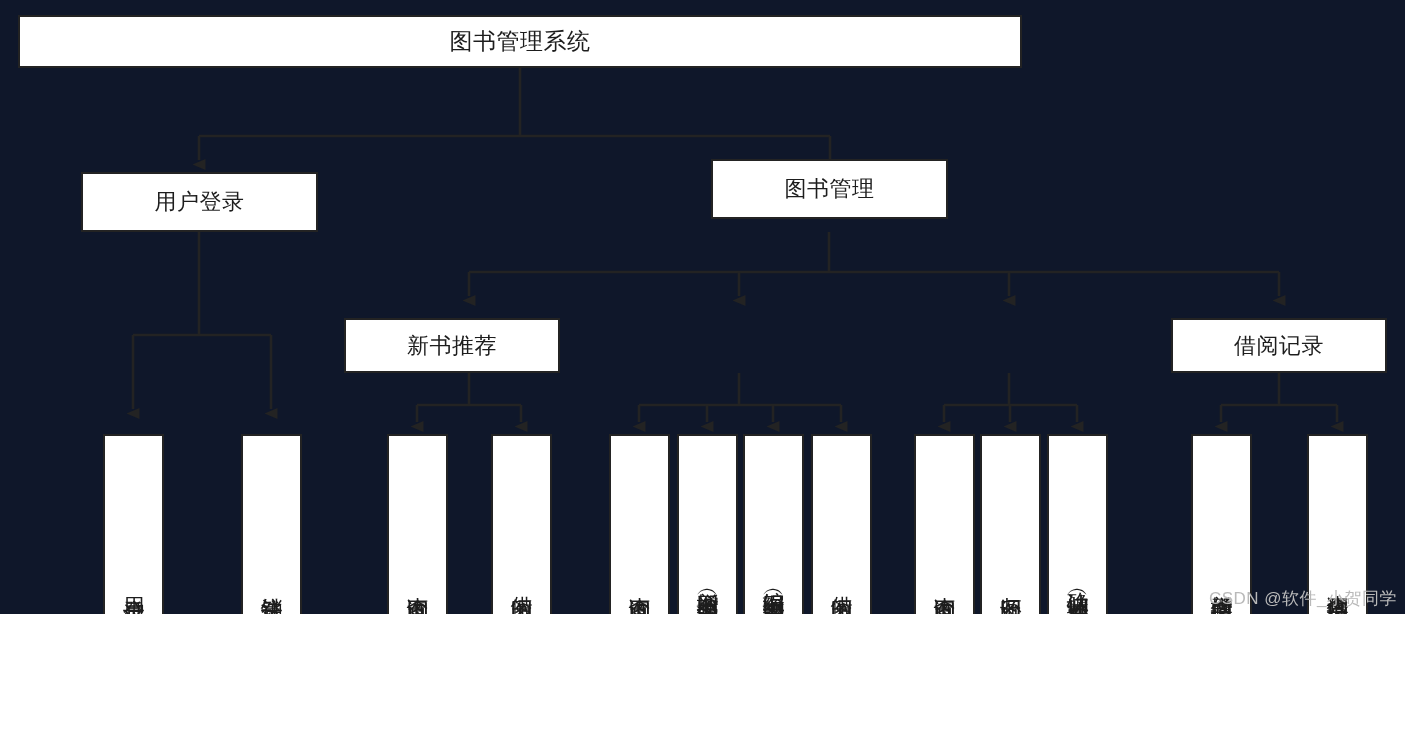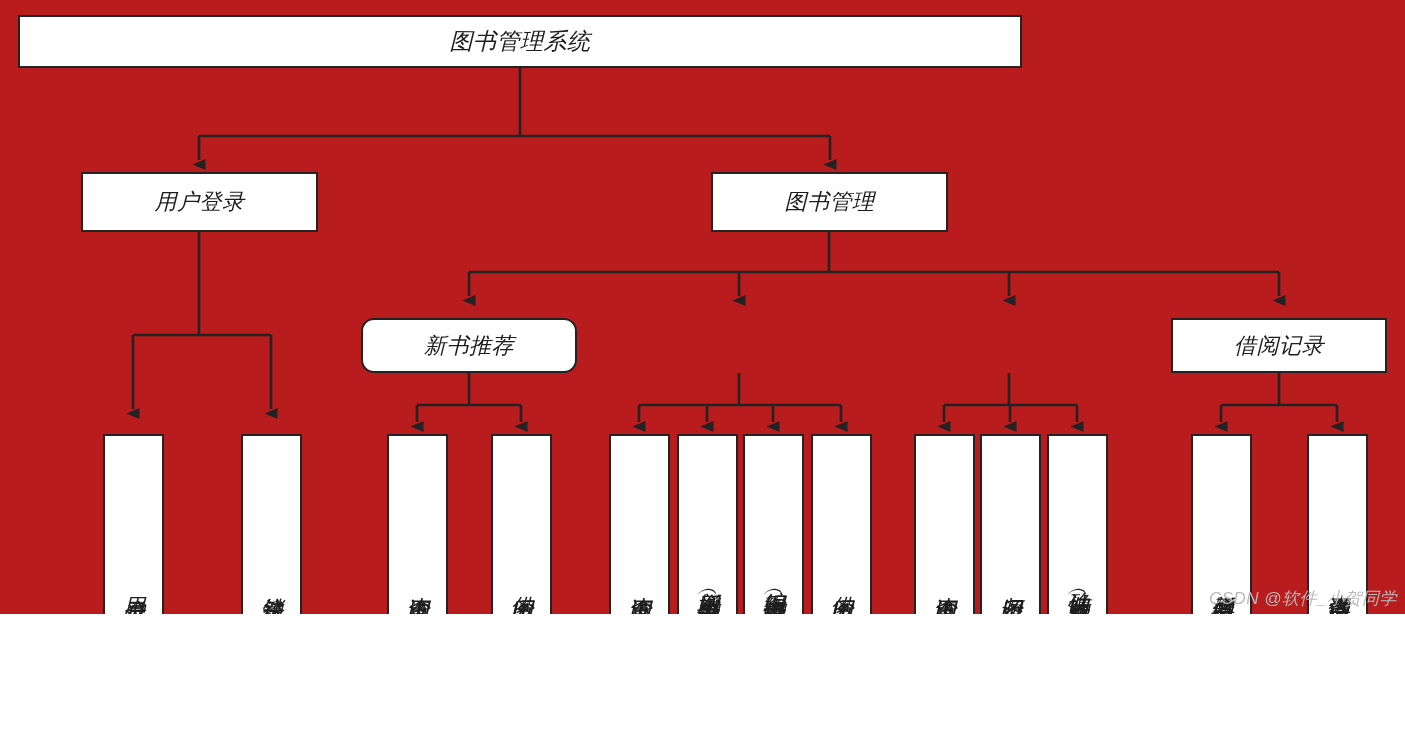--- a/index.html
+++ b/index.html
@@ -7,23 +7,22 @@
     padding: 0;
     background: #ffffff;
   }
   body {
     font-family: "Liberation Sans", "DejaVu Sans", sans-serif;
   }
   #canvas {
     position: relative;
     width: 1405px;
     height: 614px;
-    background: #b91c1c;
+    background: #0f172a;
     overflow: hidden;
-    font-style: italic;
   }
   svg#wires {
     position: absolute;
     left: 0; top: 0;
     width: 1405px;
     height: 747px;
     pointer-events: none;
   }
   .node {
     position: absolute;
@@ -127,25 +126,25 @@
     </g>
   </svg>
 
   <div class="node horiz root" style="left:18px; top:15px; width:1004px; height:53px;">
     <span class="label">图书管理系统</span>
   </div>
 
   <div class="node horiz" style="left:81px; top:172px; width:237px; height:60px;">
     <span class="label">用户登录</span>
   </div>
-  <div class="node horiz" style="left:711px; top:172px; width:237px; height:60px;">
+  <div class="node horiz" style="left:711px; top:159px; width:237px; height:60px;">
     <span class="label">图书管理</span>
   </div>
 
-  <div class="node horiz" style="left:361px; top:318px; width:216px; height:55px;border-radius:13px;">
+  <div class="node horiz" style="left:344px; top:318px; width:216px; height:55px;">
     <span class="label">新书推荐</span>
   </div>
   <div class="node horiz" style="left:1171px; top:318px; width:216px; height:55px;">
     <span class="label">借阅记录</span>
   </div>
 
   <div class="node vert" style="left:103px; top:434px; width:61px; height:298px;">
     <span class="label">用户登录</span>
   </div>
   <div class="node vert" style="left:241px; top:434px; width:61px; height:298px;">

